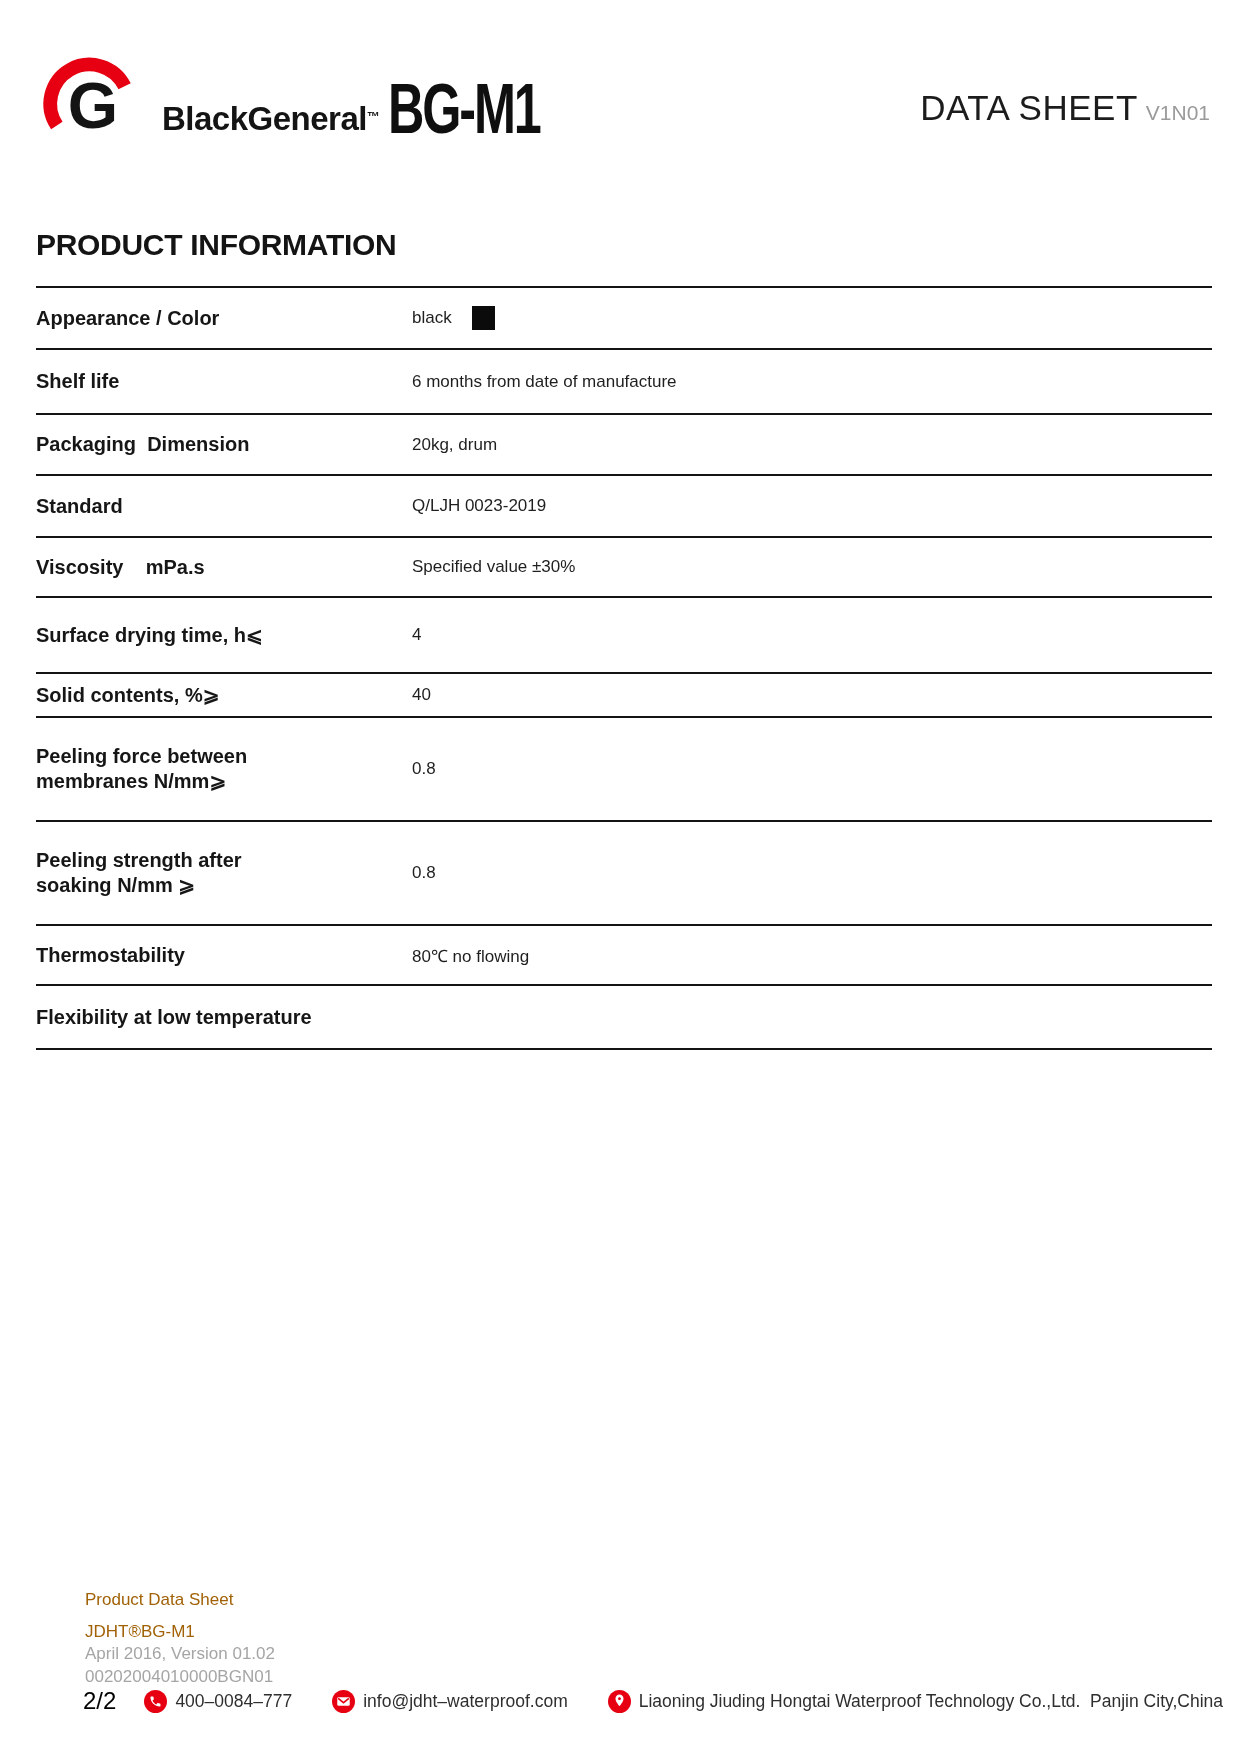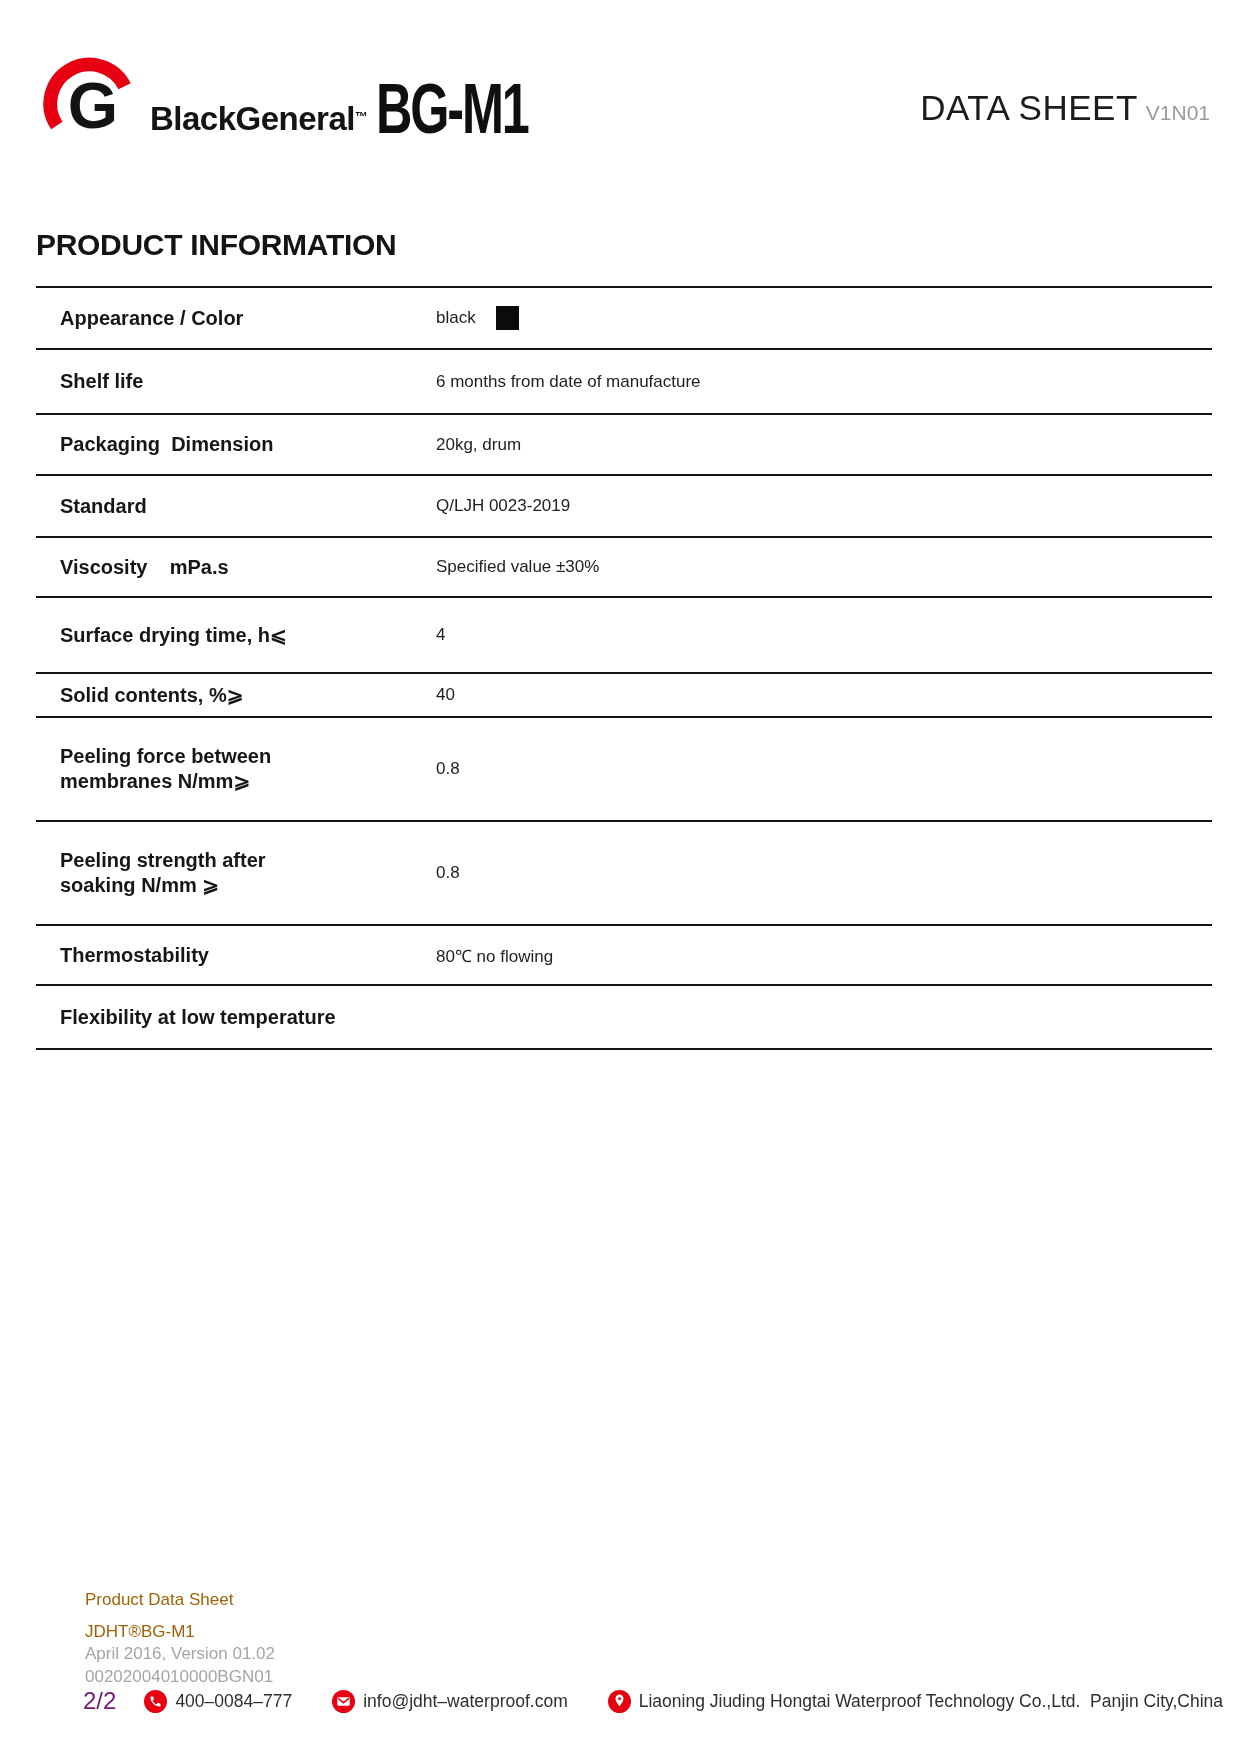--- a/index.html
+++ b/index.html
@@ -5,49 +5,49 @@
   * { margin:0; padding:0; box-sizing:border-box; }
   html,body { background:#ffffff; }
   .page {
     position:relative; width:1241px; height:1755px; background:#ffffff;
     font-family:"Liberation Sans", sans-serif; color:#1a1a1a; overflow:hidden;
   }
 
   
   .logo-row { position:absolute; left:38px; top:50px; display:flex; align-items:flex-end; }
   .logo-mark { width:102px; height:102px; flex:0 0 auto; }
-  .brand-wrap { display:flex; align-items:flex-end; margin-left:10px; padding-bottom:14px; }
+  .brand-wrap { display:flex; align-items:flex-end; margin-left:22px; padding-bottom:14px; }
   .brand-name { font-size:33px; font-weight:bold; letter-spacing:-0.5px; color:#141414; }
   .brand-tm { font-size:13px; font-weight:bold; vertical-align:top; position:relative; top:-14px; color:#141414; }
   .product-code {
     display:inline-block; font-size:70px; font-weight:bold; letter-spacing:-3px; color:#0f0f0f;
     transform:scaleX(0.72); transform-origin:left bottom; margin-left:8px; line-height:0.82;
   }
   .datasheet { position:absolute; top:88px; right:31px; display:flex; align-items:baseline; }
   .datasheet-title { font-size:35px; font-weight:normal; letter-spacing:0.5px; color:#1c1c1c; }
   .datasheet-version { font-size:21px; color:#9b9b9b; margin-left:8px; }
 
   
   .section-title { position:absolute; left:36px; top:228px; font-size:30px; font-weight:bold; letter-spacing:-0.3px; color:#141414; }
 
   
   .ptable { position:absolute; left:36px; top:286px; width:1176px; border-top:2px solid #141414; }
   .prow { display:flex; align-items:center; border-bottom:2px solid #141414; }
-  .plabel { width:376px; flex:0 0 376px; font-size:20px; font-weight:bold; color:#161616; white-space:pre-wrap; line-height:1.25;margin-left:24px; }
+  .plabel { width:376px; flex:0 0 376px; font-size:20px; font-weight:bold; color:#161616; white-space:pre-wrap; line-height:1.25; }
   .pvalue { flex:1; font-size:17px; color:#1f1f1f; display:flex; align-items:center; }
   .swatch { display:inline-block; width:23px; height:24px; background:#0b0b0b; margin-left:20px; }
 
   
   .doc-footer { position:absolute; left:85px; top:1580px; font-size:17px; line-height:22.5px; }
   .doc-footer .dark { color:#a16207;margin-top:9px; }
   .doc-footer .muted { color:#a5a5a5; }
 
   
   .contact-bar { position:absolute; left:83px; top:1686px; height:30px; display:flex; align-items:center; }
-  .page-num { font-size:24px; color:#701a75; }
+  .page-num { font-size:24px; color:#000000; }
   .cicon { width:23px; height:23px; flex:0 0 auto; }
   .cicon.phone { margin-left:28px; }
   .cicon.mail { margin-left:40px; }
   .cicon.pin  { margin-left:40px; }
   .ctext { font-size:17.5px; color:#2e2e2e; margin-left:8px; white-space:pre; }
 </style>
 </head>
 <body>
 
 <div class="page">

